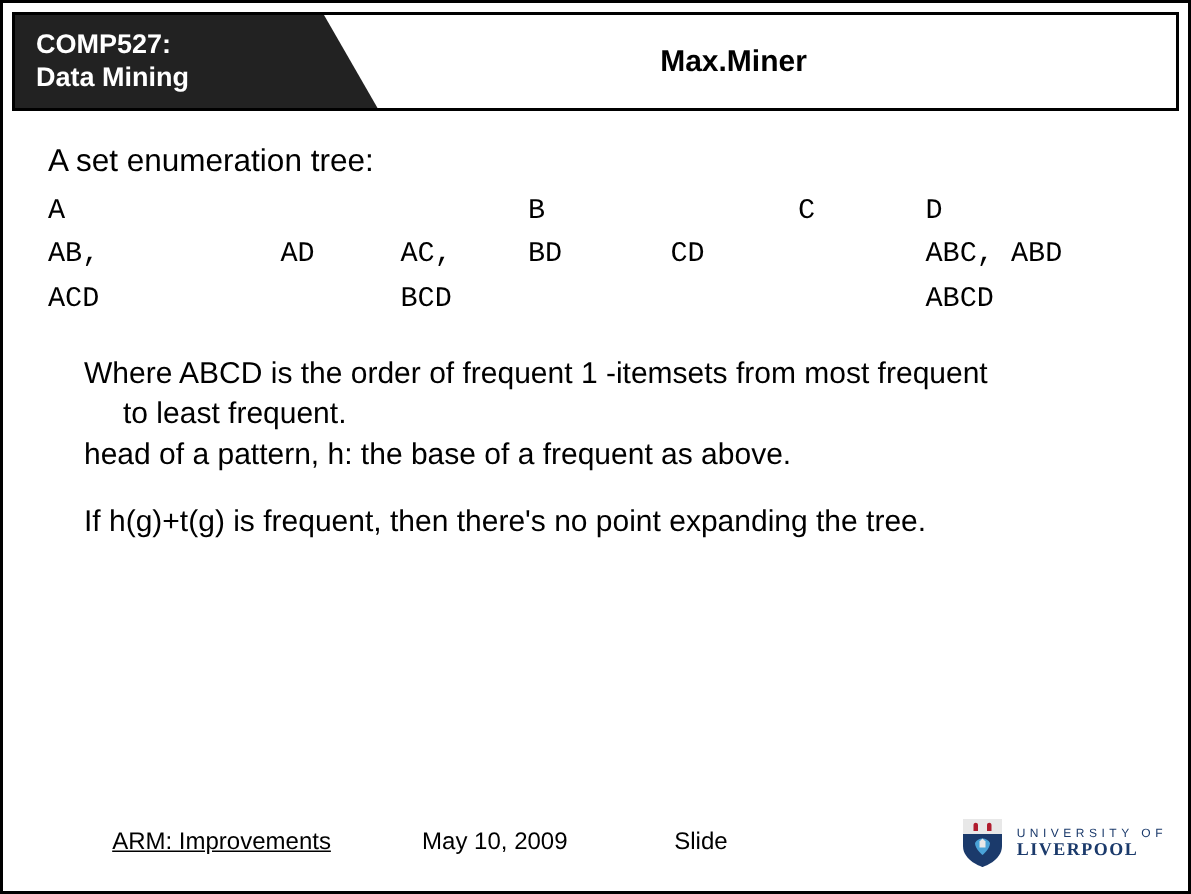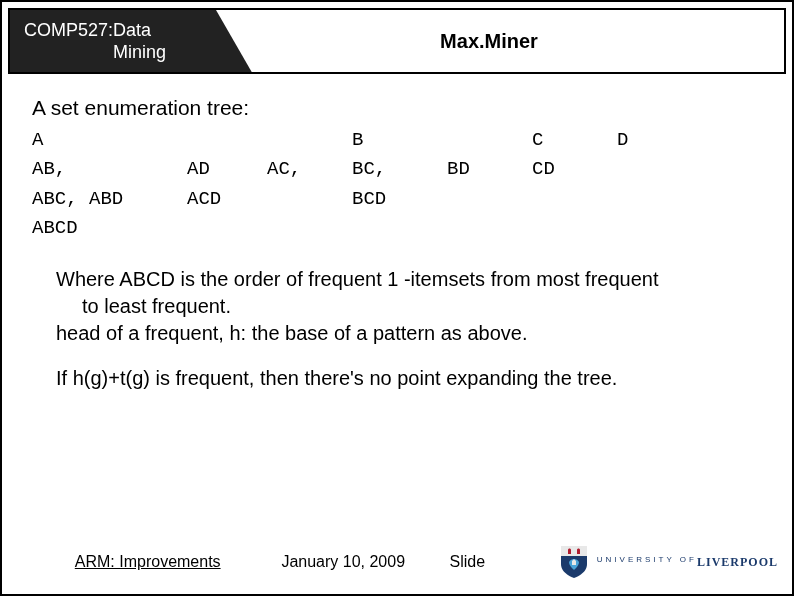--- a/index.html
+++ b/index.html
@@ -24,27 +24,27 @@
     margin: 6px 6px 0 6px;
     height: 66px;
     display: flex;
     align-items: stretch;
     position: relative;
     overflow: hidden;
   }
   .header-left {
     background: #222;
     color: #fff;
-    font-weight: normal;
+    font-weight: bold;
     font-size: 18px;
     line-height: 1.2;
     padding: 10px 14px 10px 14px;
     width: 178px;
     display: flex;
-    flex-direction: row;
+    flex-direction: column;
     justify-content: center;
     position: relative;
     z-index: 2;
   }
   .header-wedge {
     width: 0;
     height: 0;
     border-top: 66px solid transparent;
     border-left: 38px solid #222;
     position: relative;
@@ -120,21 +120,21 @@
     gap: 8px;
   }
   .shield {
     width: 30px;
     height: 36px;
     position: relative;
   }
   .shield svg { display:block; }
   .uni-text {
     display: flex;
-    flex-direction: row;
+    flex-direction: column;
     line-height: 1;
   }
   .uni-top {
     font-size: 8px;
     letter-spacing: 3px;
     color: #1b3a6b;
   }
   .uni-bottom {
     font-family: Georgia, 'Times New Roman', serif;
     font-size: 12px;
@@ -165,21 +165,20 @@
       <span></span>
       <span></span>
       <span>B</span>
       <span></span>
       <span>C</span>
       <span>D</span>
 
       <span>AB,</span>
       <span>AD</span>
       <span>AC,</span>
-      <span>BC,</span>
       <span>BD</span>
       <span>CD</span>
       <span></span>
 
       <span>ABC, ABD</span>
       <span>ACD</span>
       <span></span>
       <span>BCD</span>
       <span></span>
       <span></span>
@@ -190,29 +189,29 @@
       <span></span>
       <span></span>
       <span></span>
       <span></span>
       <span></span>
     </div>
 
     <div class="body-text">
       <span>Where ABCD is the order of frequent 1 -itemsets from most frequent</span><br>
       <span class="indent">to least frequent.</span>
-      <span>head of a frequent, h:  the base of a pattern as above.</span><br>
+      <span>head of a pattern, h:  the base of a frequent as above.</span><br>
     </div>
 
     <div class="body-text">If h(g)+t(g) is frequent, then there's no point expanding the tree.</div>
   </div>
 
   <div class="footer">
     <div class="footer-left">ARM: Improvements</div>
-    <div class="footer-mid">January 10, 2009</div>
+    <div class="footer-mid">May 10, 2009</div>
     <div class="footer-slide">Slide</div>
     <div class="footer-logo">
       <div class="shield">
         <svg viewBox="0 0 30 36" width="30" height="36">
           <path d="M2 2 H28 V20 C28 30 15 34 15 34 C15 34 2 30 2 20 Z" fill="#1b3a6b"></path>
           <path d="M2 2 H28 V12 H2 Z" fill="#e8e8e8"></path>
           <path d="M9 6 C9 4 12 4 12 6 L12 10 L9 10 Z M18 6 C18 4 21 4 21 6 L21 10 L18 10 Z" fill="#b01c2e"></path>
           <path d="M10 18 C12 14 18 14 20 18 C20 22 15 26 15 26 C15 26 10 22 10 18 Z" fill="#4aa3d8"></path>
           <path d="M13 17 L15 15 L17 17 L17 21 L13 21 Z" fill="#e8e8e8"></path>
         </svg>

